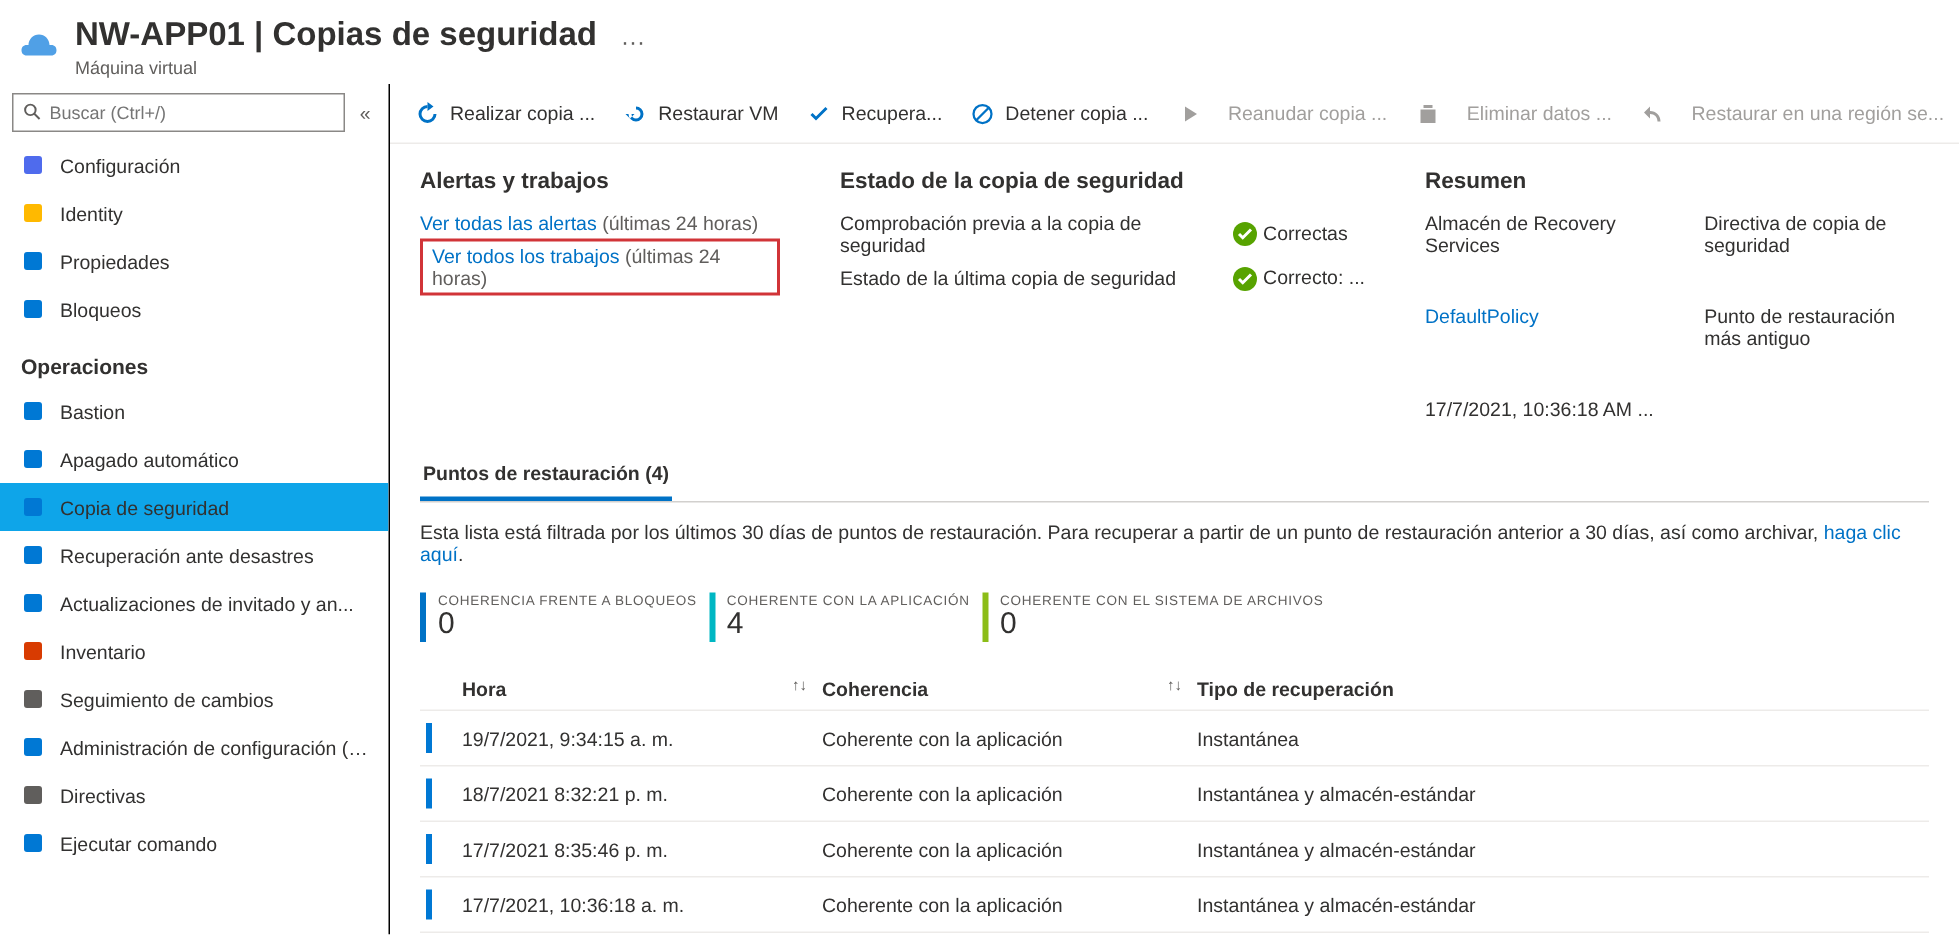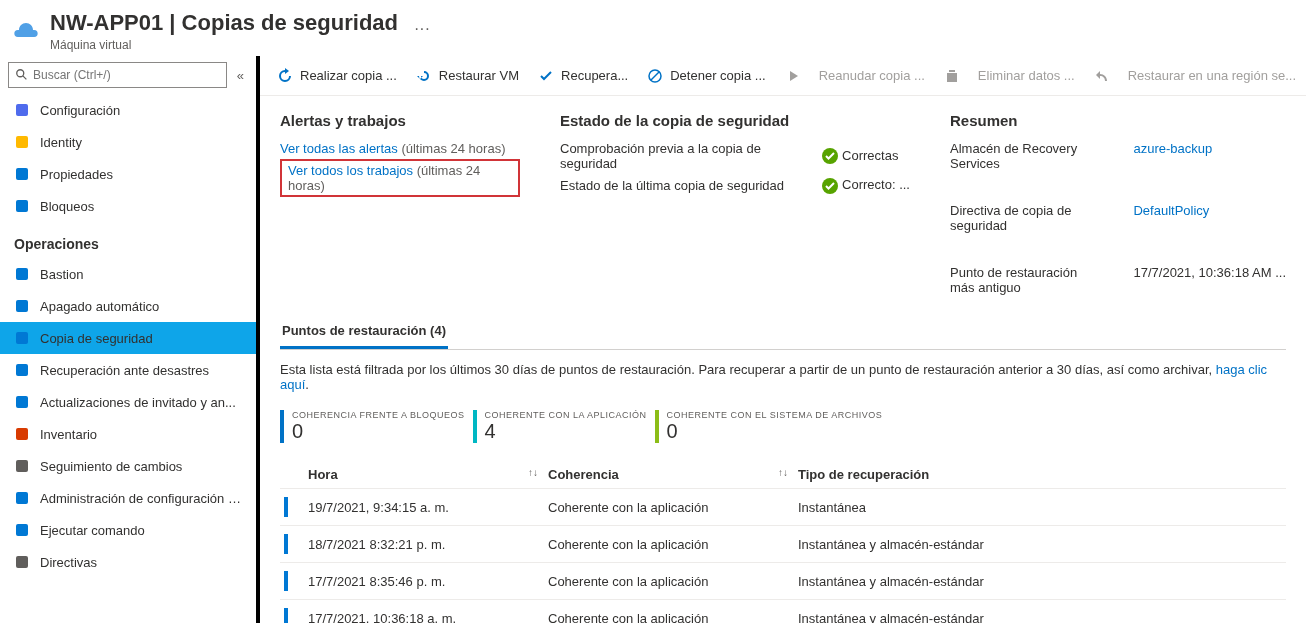--- a/index.html
+++ b/index.html
@@ -5,21 +5,21 @@
   * { box-sizing: border-box; margin: 0; padding: 0; }
   body { font-family: "Segoe UI", -apple-system, sans-serif; font-size: 13px; color: #323130; background: #fff; width: 1306px; height: 623px; overflow: hidden; }
   .root { display: flex; flex-direction: column; height: 100%; }
   .header { display: flex; align-items: flex-start; padding: 10px 12px 4px 12px; gap: 10px; }
   .header-icon { width: 28px; height: 28px; margin-top: 6px; }
   .header-title { font-size: 22px; font-weight: 600; }
   .header-sub { font-size: 12px; color: #605e5c; margin-top: 2px; }
   .ellipsis { font-size: 16px; color: #605e5c; padding: 0 6px; cursor: pointer; margin-top: 10px; }
 
   .body { display: flex; flex: 1; min-height: 0; }
-  .sidebar { width: 260px; border-right: 4px solid #000000; display: flex; flex-direction: column; }
+  .sidebar { width: 260px; border-right: 1px solid #000000; display: flex; flex-direction: column; }
   .search-wrap { padding: 6px 8px; display: flex; align-items: center; gap: 6px; }
   .search-box { flex: 1; border: 1px solid #8a8886; height: 26px; display: flex; align-items: center; padding: 0 6px; gap: 4px; }
   .search-box input { border: none; outline: none; font-size: 12px; flex: 1; }
   .search-box svg { width: 14px; height: 14px; }
   .collapse-btn { font-size: 13px; color: #605e5c; cursor: pointer; padding: 4px; }
   .nav { list-style: none; overflow-y: auto; text-align: right; }
   .nav li { display: flex; align-items: center; gap: 10px; height: 32px; padding: 0 12px 0 14px; cursor: pointer; font-size: 13px; white-space: nowrap; overflow: hidden; text-overflow: ellipsis; }
   .nav li.selected { background: #0ea5e9; font-weight: 400; }
   .nav li .item-ico { width: 16px; height: 16px; flex-shrink: 0; }
   .section-header { font-weight: 600; padding: 14px 14px 6px 14px; font-size: 14px; }
@@ -162,29 +162,29 @@
             <span class="col-el">Seguimiento de cambios</span>
           </li>
           <li>
             <svg class="item-ico" viewBox="0 0 16 16">
               <rect x="2" y="2" width="12" height="12" rx="2" fill="#0078d4"></rect>
             </svg>
             <span class="col-el">Administración de configuración (Versión preliminar)</span>
           </li>
           <li>
             <svg class="item-ico" viewBox="0 0 16 16">
+              <rect x="2" y="2" width="12" height="12" rx="2" fill="#605e5c"></rect>
+            </svg>
+            <span class="col-el">Directivas</span>
+          </li>
+          <li>
+            <svg class="item-ico" viewBox="0 0 16 16">
               <rect x="2" y="2" width="12" height="12" rx="2" fill="#0078d4"></rect>
             </svg>
             <span class="col-el">Ejecutar comando</span>
-          </li>
-          <li>
-            <svg class="item-ico" viewBox="0 0 16 16">
-              <rect x="2" y="2" width="12" height="12" rx="2" fill="#605e5c"></rect>
-            </svg>
-            <span class="col-el">Directivas</span>
           </li>
         </ul>
     </div>
 
     <div class="main">
       <div class="toolbar" id="toolbar">
           <div class="toolbar-btn">
             <span class="tico">
               <svg viewBox="0 0 16 16" width="16" height="16">
                 <path fill="#0072c6" d="M8 2a6 6 0 1 0 6 6h-2a4 4 0 1 1-4-4V2z"></path>
@@ -278,21 +278,20 @@
               <span><svg class="check" viewBox="0 0 16 16">
                     <circle cx="8" cy="8" r="8" fill="#57a300"></circle>
                     <path d="M4 8l2.5 2.5L12 5" stroke="#fff" stroke-width="2" fill="none"></path>
                   </svg><span>Correcto: ...</span></span>
             </div>
           </div>
           <div class="summary-col">
             <h3>Resumen</h3>
             <div class="resumen-table">
               <span>Almacén de Recovery Services</span>
-              <a href="#">azure-backup</a>
               <span>Directiva de copia de seguridad</span>
               <a href="#">DefaultPolicy</a>
               <span>Punto de restauración más antiguo</span>
               <span>17/7/2021, 10:36:18 AM ...</span>
             </div>
           </div>
         </div>
 
         <div class="tabs">
           <span class="tab">Puntos de restauración (4)</span>

